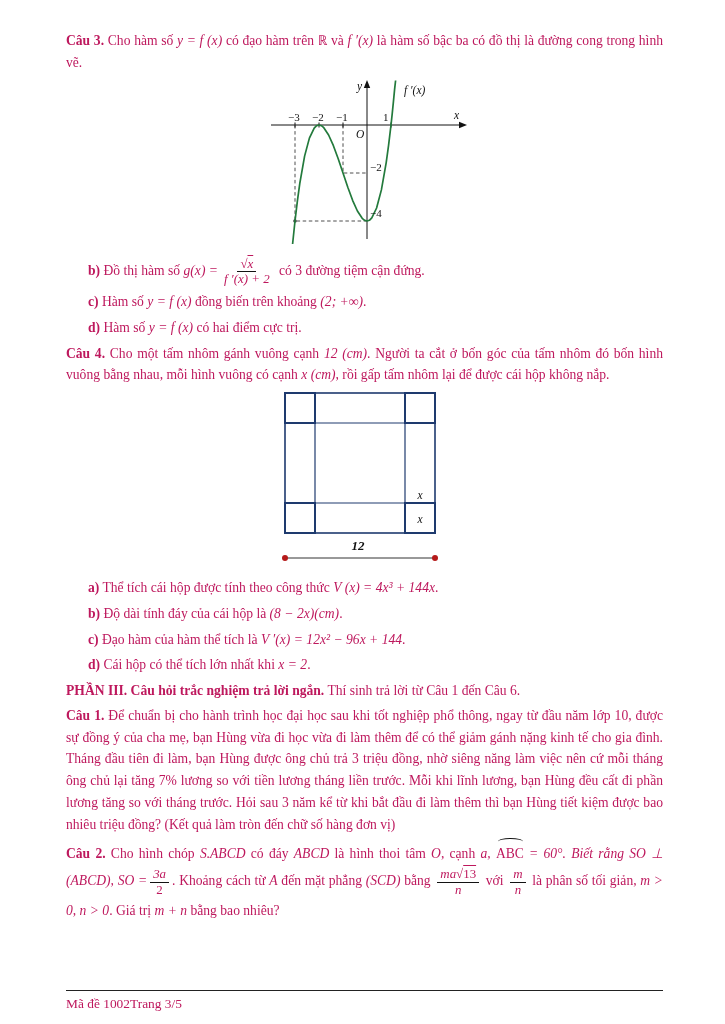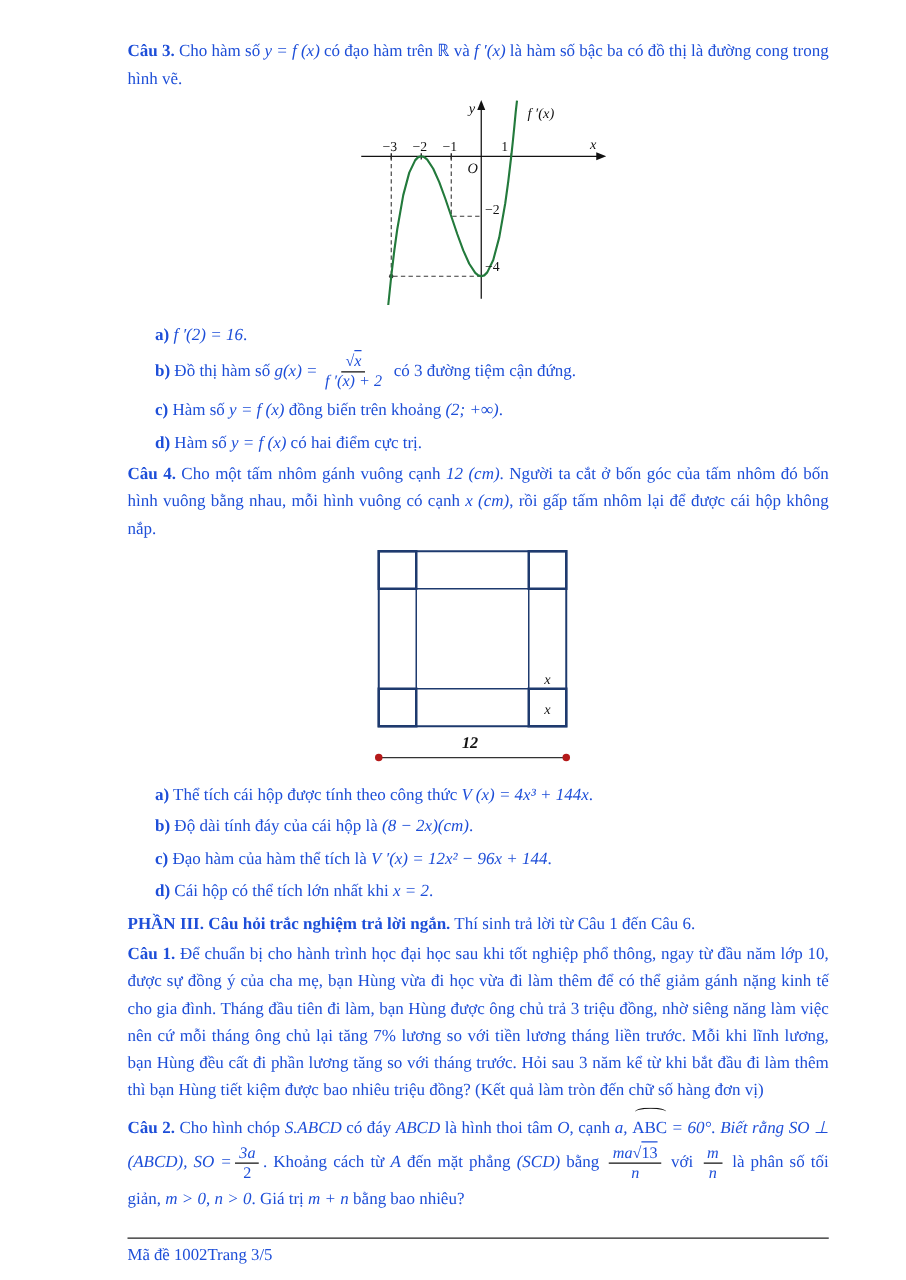--- a/index.html
+++ b/index.html
@@ -1,20 +1,20 @@
 <!DOCTYPE html>
 <html><head>
 <meta charset="utf-8">
 <style>
   * { margin:0; padding:0; box-sizing:border-box; }
   html,body { background:#ffffff; }
   .page {
     width:725px; height:1024px; margin:0 auto; background:#fff;
-    font-family:"Liberation Serif", serif; font-size:13.6px; color:#1d4ed8;
-    padding:30px 62px 12px 102px;
+    font-family:"Liberation Serif", serif; font-size:13.6px; color:#be185d;
+    padding:30px 62px 12px 66px;
     display:flex; flex-direction:column; overflow:hidden;
   }
   .para { text-align:justify; line-height:1.6; margin-bottom:3px; }
   .opt  { padding-left:22px; line-height:1.6; margin:4px 0; }
   b { font-weight:bold; }
   .it { font-style:italic; }
   .ovl { text-decoration:overline; }
   .frac {
     display:inline-flex; flex-direction:column; align-items:center;
     vertical-align:middle; margin:0 3px; line-height:1.15; font-size:0.95em;
@@ -70,21 +70,20 @@
         <text class="sm" x="31" y="44">−3</text>
         <text class="sm" x="55" y="44">−2</text>
         <text class="sm" x="79" y="44">−1</text>
         <text class="sm" x="126" y="44">1</text>
         <text class="sm" x="113" y="94">−2</text>
         <text class="sm" x="113" y="140">−4</text>
         <text class="it" x="147" y="17">f ′(x)</text>
       </svg>
     </div>
 
-    <p class="opt"><b>a)</b><span> </span><span class="it">f ′(2) = 16</span><span>.</span></p>
 
     <p class="opt"><b>b)</b><span> Đồ thị hàm số </span><span class="it">g(x) =</span><span class="frac">
           <span class="num"><span>√</span><span class="it ovl">x</span></span>
           <span class="den it">f ′(x) + 2</span>
         </span><span> có 3 đường tiệm cận đứng.</span></p>
 
     <p class="opt"><b>c)</b><span> Hàm số </span><span class="it">y = f (x)</span><span> đồng biến trên khoảng </span><span class="it">(2; +∞)</span><span>.</span></p>
 
     <p class="opt"><b>d)</b><span> Hàm số </span><span class="it">y = f (x)</span><span> có hai điểm cực trị.</span></p>
   </section>

